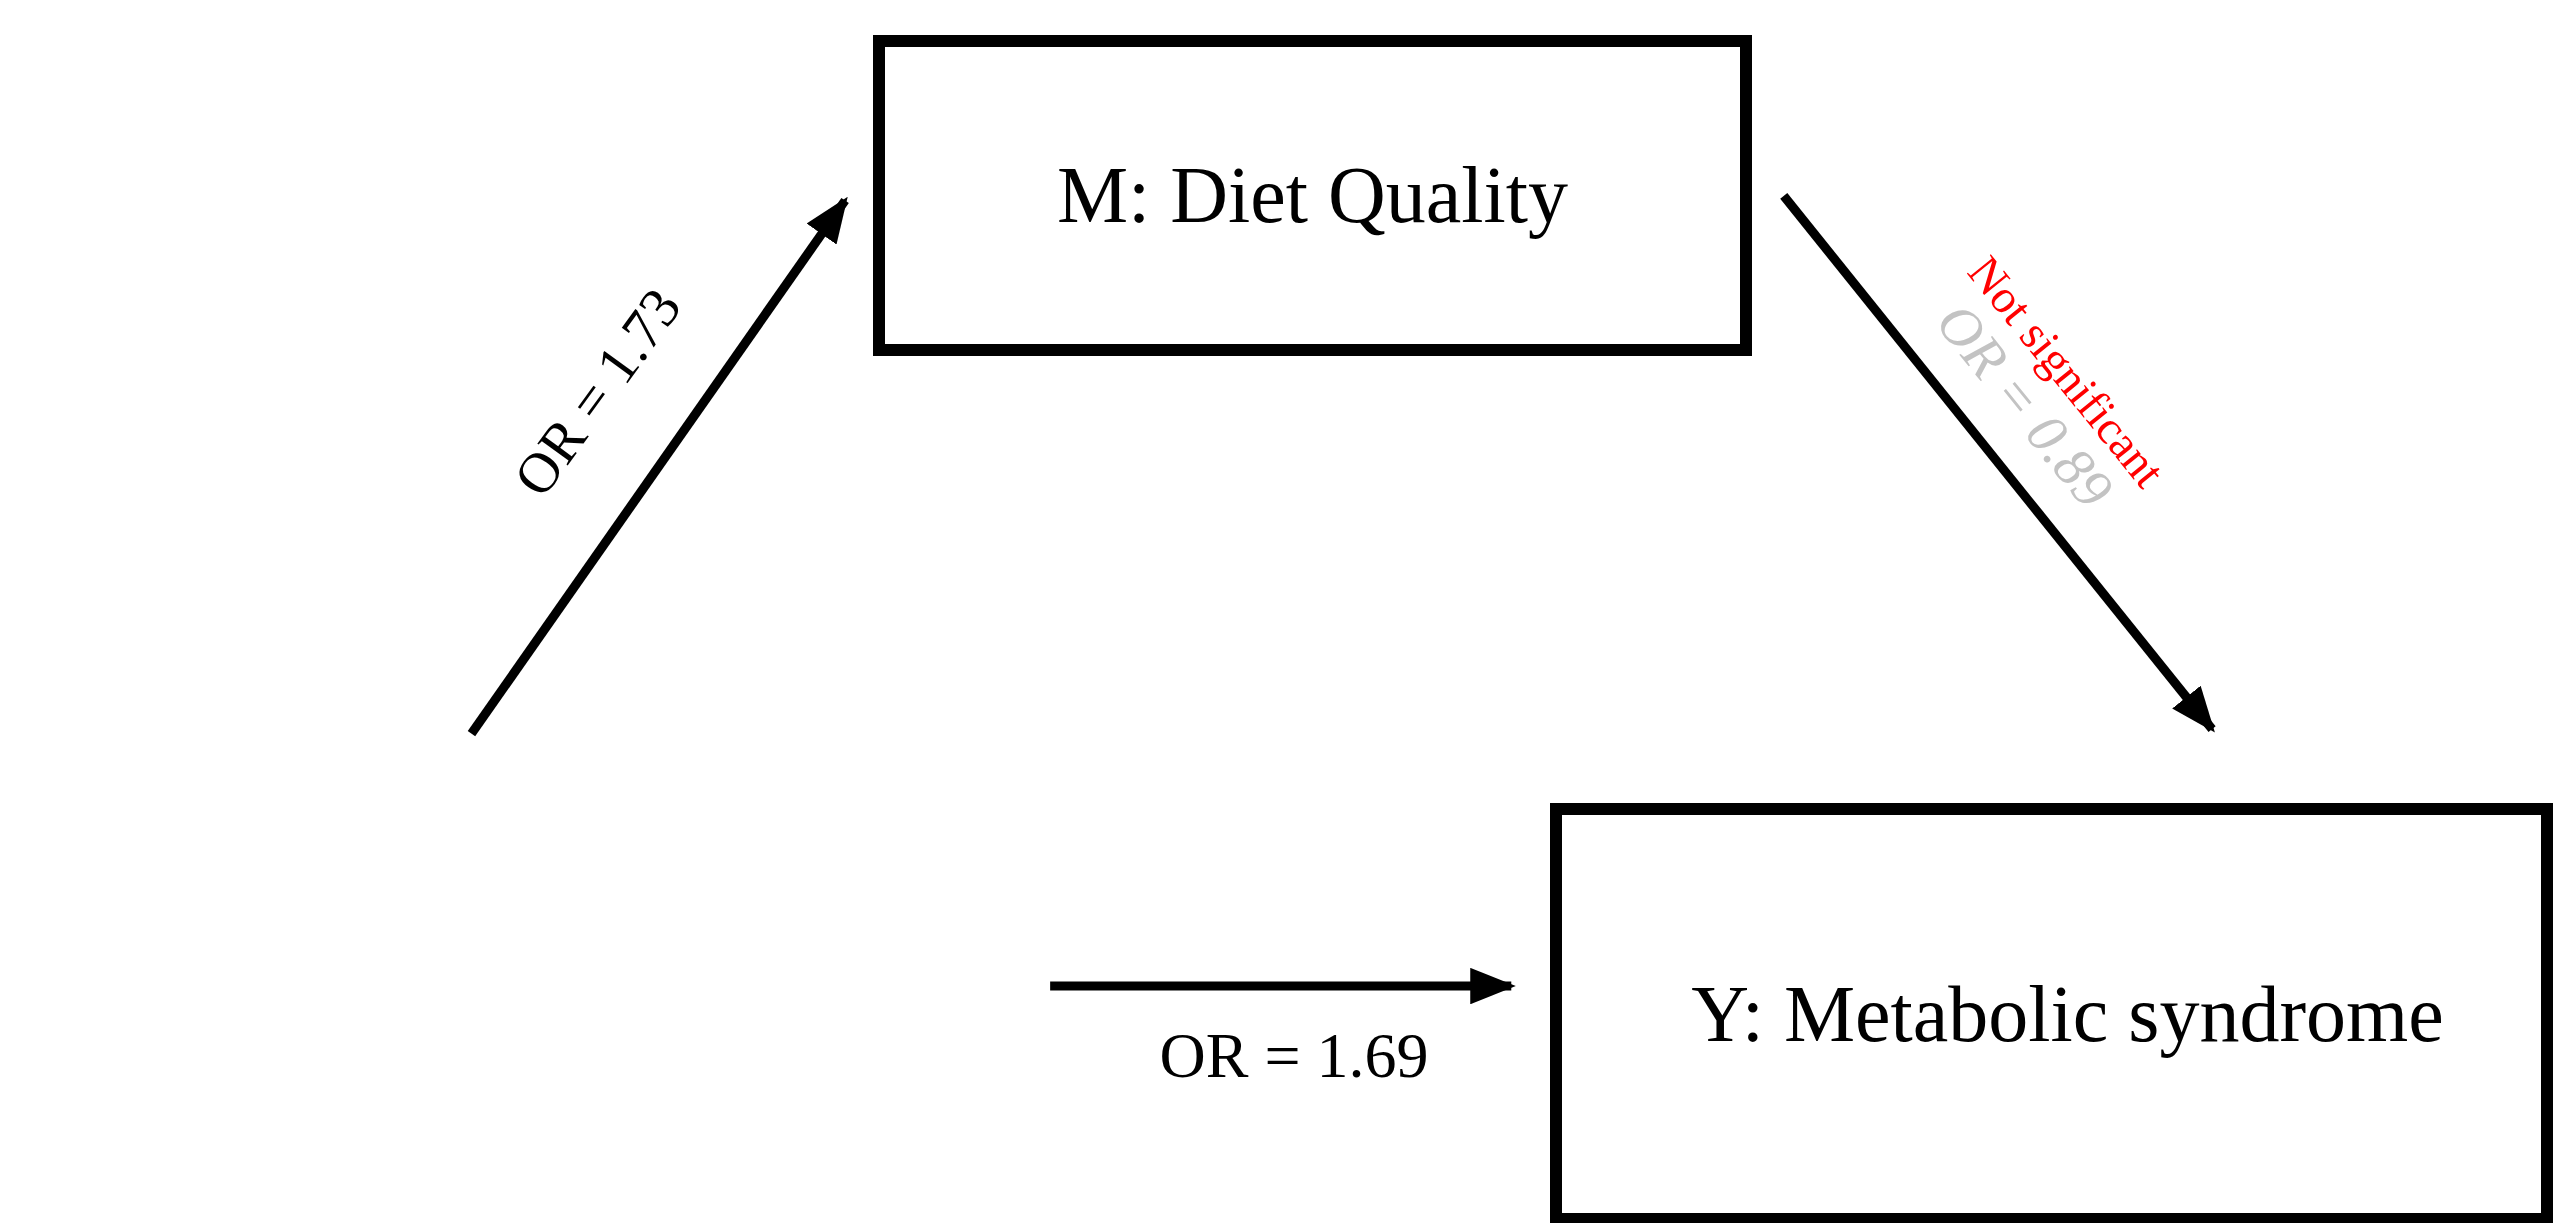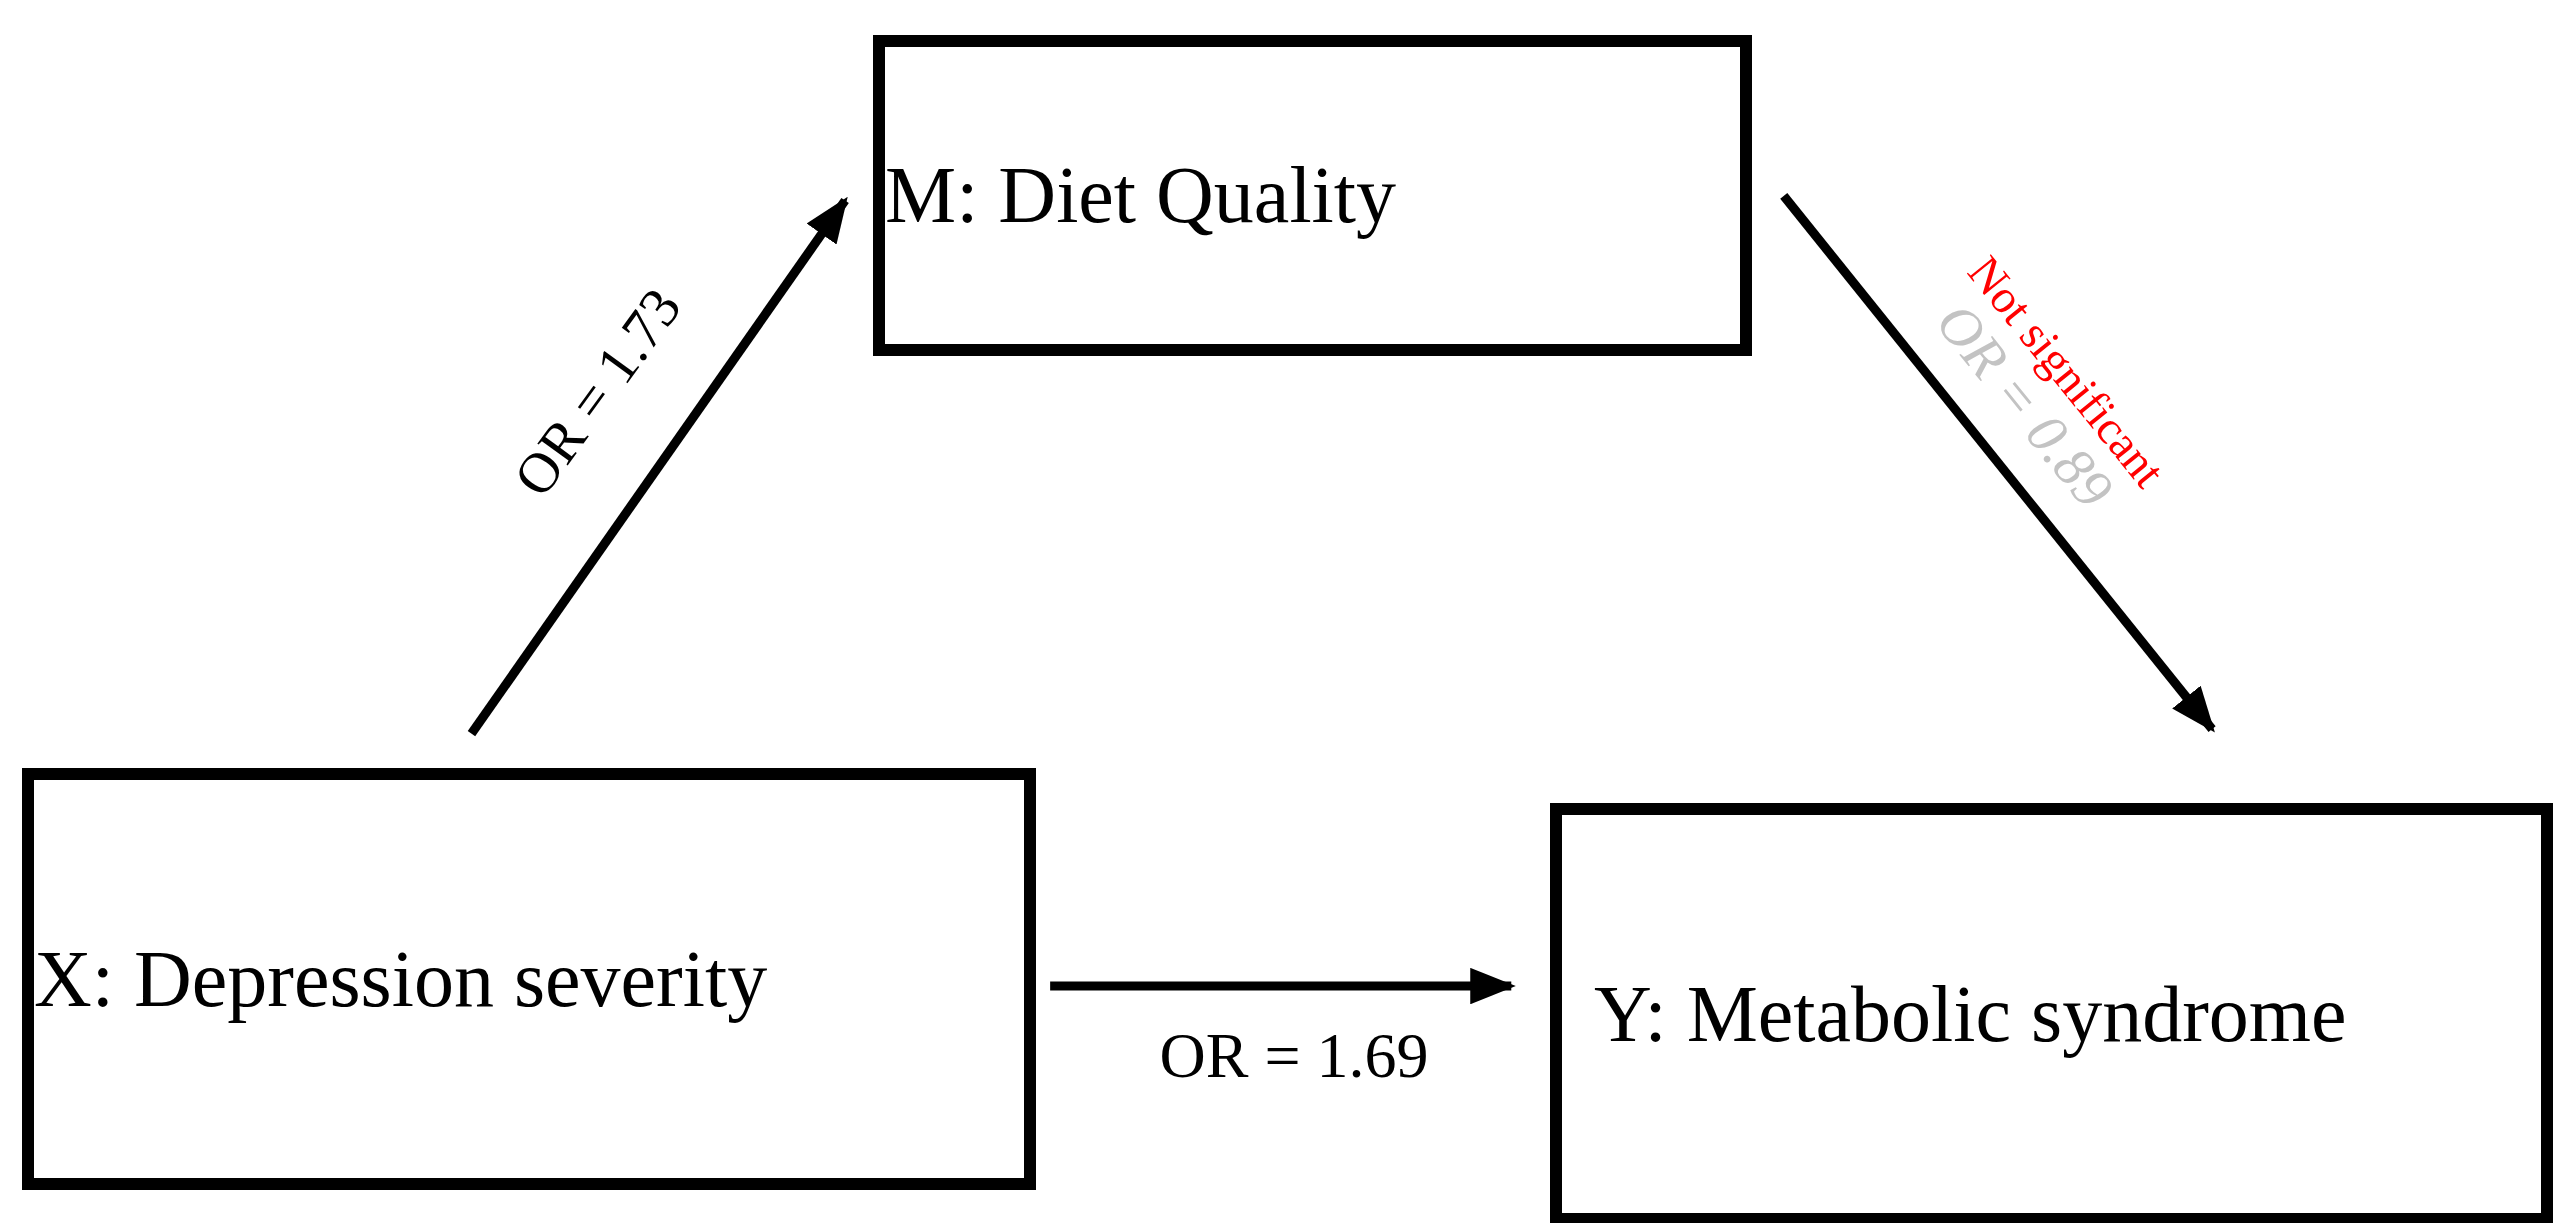--- a/index.html
+++ b/index.html
@@ -22,21 +22,21 @@
     width: 2576px;
     height: 1223px;
   }
   .node {
     position: absolute;
     box-sizing: border-box;
     border: 12px solid #000000;
     background: #ffffff;
     display: flex;
     align-items: center;
-    justify-content: flex-start;
+    justify-content: center;
     font-size: 80px;
     white-space: nowrap;
   }
   .node-m { left: 873px;  top: 35px;  width: 879px;  height: 321px; }
   .node-x { left: 22px;   top: 768px; width: 1014px; height: 422px; }
   .node-y { left: 1550px; top: 803px; width: 1003px; height: 422px; padding-left: 32px; }
 
   .lbl {
     position: absolute;
     white-space: nowrap;
@@ -79,23 +79,20 @@
     </defs>
     <line x1="517" y1="805" x2="927" y2="220" stroke="#000000" stroke-width="10" marker-end="url(#ah)"></line>
     <line x1="1957" y1="215" x2="2427" y2="800" stroke="#000000" stroke-width="10" marker-end="url(#ah)"></line>
     <line x1="1152" y1="1082" x2="1658" y2="1082" stroke="#000000" stroke-width="10" marker-end="url(#ah)"></line>
   </svg>
 
   <div class="node node-m">
     <span>M: Diet Quality</span>
   </div>
 
-  <div class="node node-x">
-    <span>X: Depression severity</span>
-  </div>
 
   <div class="node node-y">
     <span>Y: Metabolic syndrome</span>
   </div>
 
   <div class="lbl lbl-a">OR = 1.73</div>
 
   <div class="lbl-b-block">
     <div class="lbl-b-sig" style="color: rgb(255, 0, 0);">Not significant</div>
     <div class="lbl-b-or" style="color: rgb(195, 195, 195);">OR = 0.89</div>

